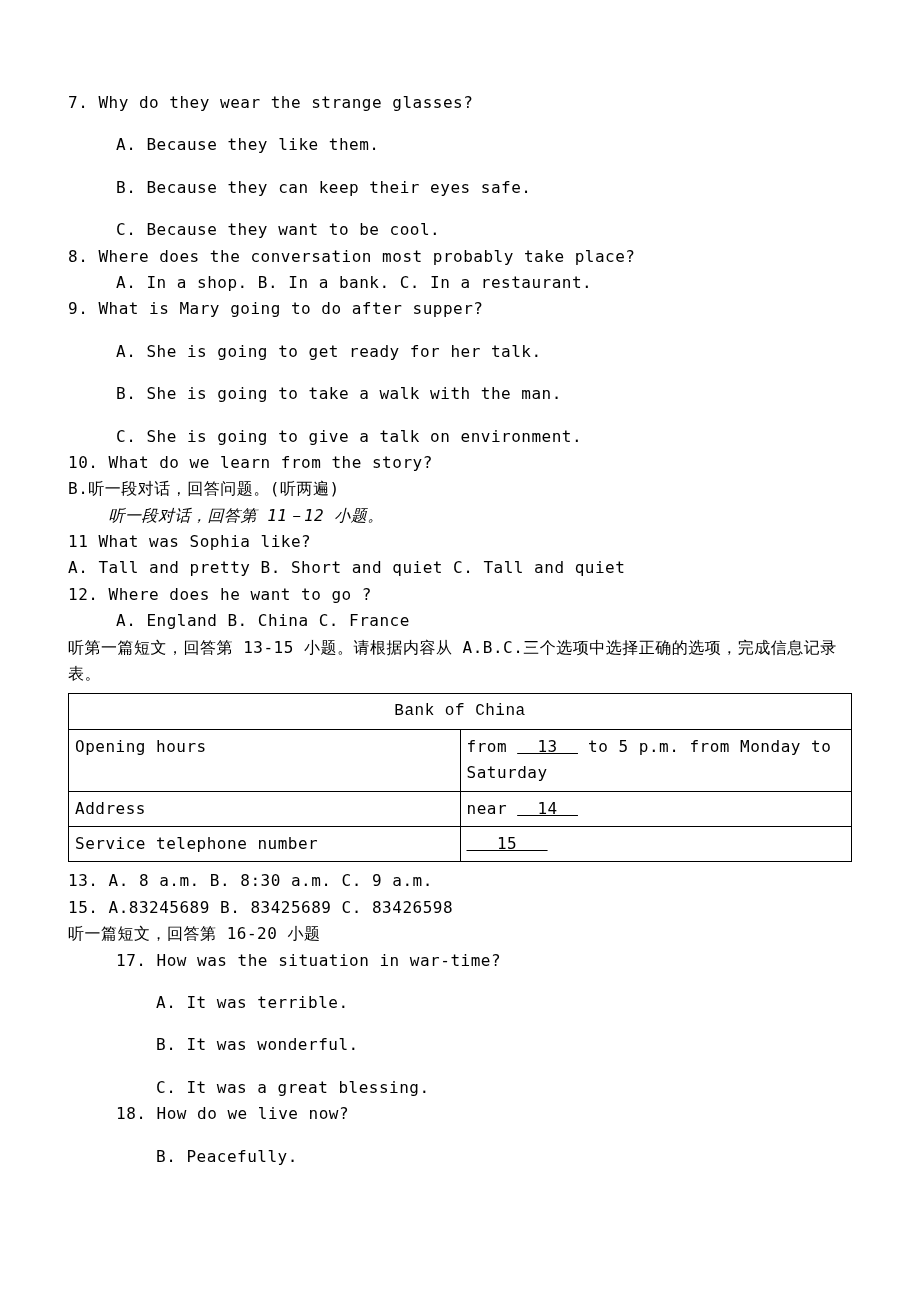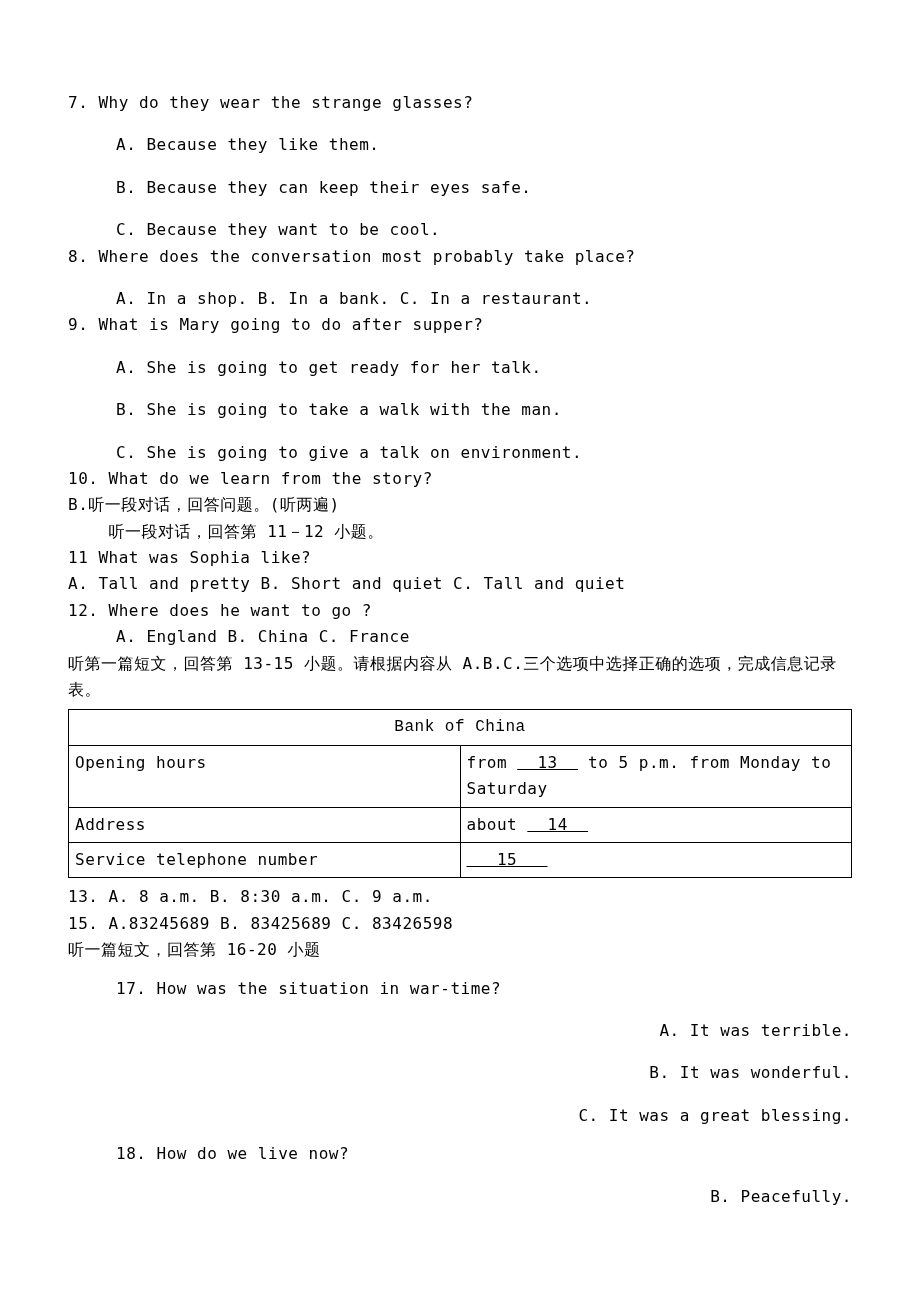--- a/index.html
+++ b/index.html
@@ -18,29 +18,26 @@
     }
     .options {
       padding-left: 48px;
     }
     .option-line {
       display: block;
       margin-top: 16px;
     }
     .inline-options {
       padding-left: 48px;
-      margin-top: 16px;
     }
     .sub-question {
       padding-left: 48px;
-      margin-top: 12px;
     }
     .sub-options {
       padding-left: 88px;
-      text-align: right;
     }
     table {
       border-collapse: collapse;
       width: 100%;
       margin: 6px 0;
     }
     td {
       border: 1px solid #000;
       padding: 4px 6px;
       vertical-align: top;
@@ -87,21 +84,21 @@
       <div class="option-line">B. She is going to take a walk with the man.</div>
       <div class="option-line">C. She is going to give a talk on environment.</div>
     </div>
   </div>
 
   <div>
     <div>10. What do we learn from the story?</div>
   </div>
 
   <div>B.听一段对话，回答问题。(听两遍)</div>
-  <div style="white-space:pre;">    听一段对话，回答第 11－12 小题。</div>
+  <div style="white-space:pre;font-style:italic;">    听一段对话，回答第 11－12 小题。</div>
 
   <div>
     <div>11  What was Sophia like?</div>
     <div> A. Tall and pretty   B. Short and quiet    C. Tall and quiet</div>
   </div>
 
   <div>
     <div>12. Where does he want to go ?</div>
     <div style="padding-left:48px;">A. England  B. China   C. France</div>
   </div>
@@ -115,21 +112,21 @@
     </tr>
     <tr>
       <td class="col1">Opening hours</td>
       <td>
         <span>from </span><span class="blank">  13  </span><span> to 5 p.m. from Monday to Saturday</span>
       </td>
     </tr>
     <tr>
       <td class="col1">Address</td>
       <td>
-        <span>about </span><span class="blank">  14  </span>
+        <span>near </span><span class="blank">  14  </span>
       </td>
     </tr>
     <tr>
       <td class="col1">Service telephone number</td>
       <td>
         <span class="blank">   15   </span>
       </td>
     </tr>
   </tbody>
     </table>

